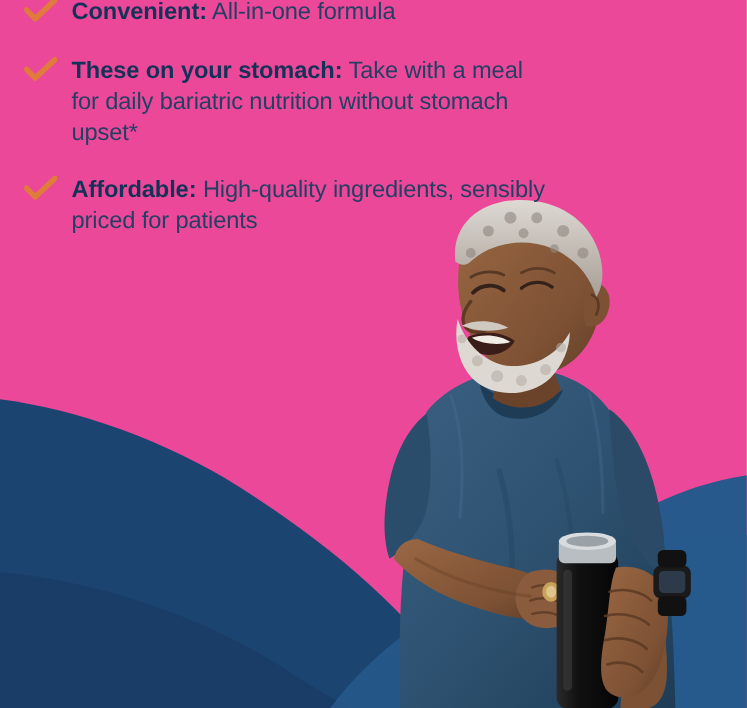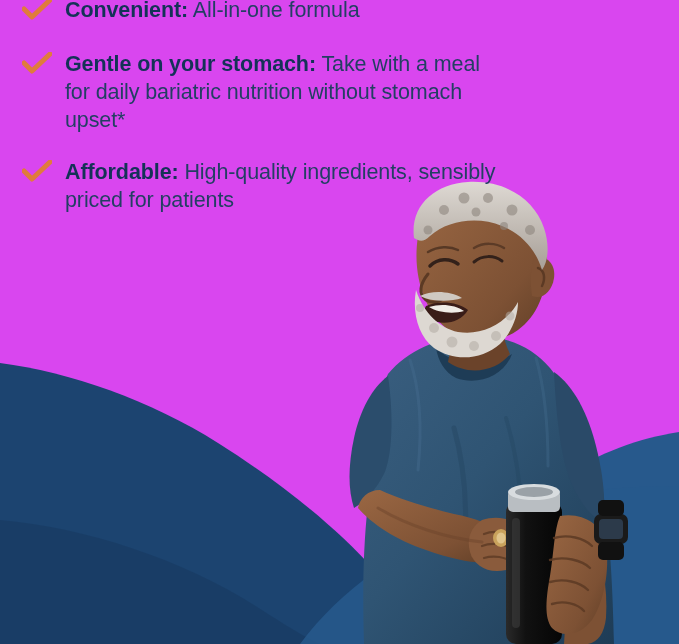--- a/index.html
+++ b/index.html
@@ -8,21 +8,21 @@
     background: #ffffff;
   }
   body {
     font-family: "Liberation Sans", sans-serif;
   }
   #canvas {
     position: relative;
     width: 679px;
     height: 644px;
     overflow: hidden;
-    background: #d946ef;
+    background: #ec4899;
   }
 
   
   .bg-layer {
     position: absolute;
     inset: 0;
     width: 679px;
     height: 644px;
   }
 
@@ -272,21 +272,21 @@
       <svg class="check" viewBox="0 0 30 24" aria-hidden="true">
         <path d="M2,11 L10,19 L28,2" fill="none" stroke="#e07b3c" stroke-width="5" stroke-linecap="round" stroke-linejoin="round"></path>
       </svg>
       <span class="bullet-text"><span class="lbl">Convenient:</span><span> All-in-one formula</span></span>
     </div>
 
     <div class="bullet" id="bullet-1">
       <svg class="check" viewBox="0 0 30 24" aria-hidden="true">
         <path d="M2,11 L10,19 L28,2" fill="none" stroke="#e07b3c" stroke-width="5" stroke-linecap="round" stroke-linejoin="round"></path>
       </svg>
-      <span class="bullet-text"><span class="lbl">Gentle on your stomach:</span><span> Take with a meal for daily bariatric nutrition without stomach upset*</span></span>
+      <span class="bullet-text"><span class="lbl">These on your stomach:</span><span> Take with a meal for daily bariatric nutrition without stomach upset*</span></span>
     </div>
 
     <div class="bullet" id="bullet-2">
       <svg class="check" viewBox="0 0 30 24" aria-hidden="true">
         <path d="M2,11 L10,19 L28,2" fill="none" stroke="#e07b3c" stroke-width="5" stroke-linecap="round" stroke-linejoin="round"></path>
       </svg>
       <span class="bullet-text"><span class="lbl">Affordable:</span><span> High-quality ingredients, sensibly priced for patients</span></span>
     </div>
 
   </div>

